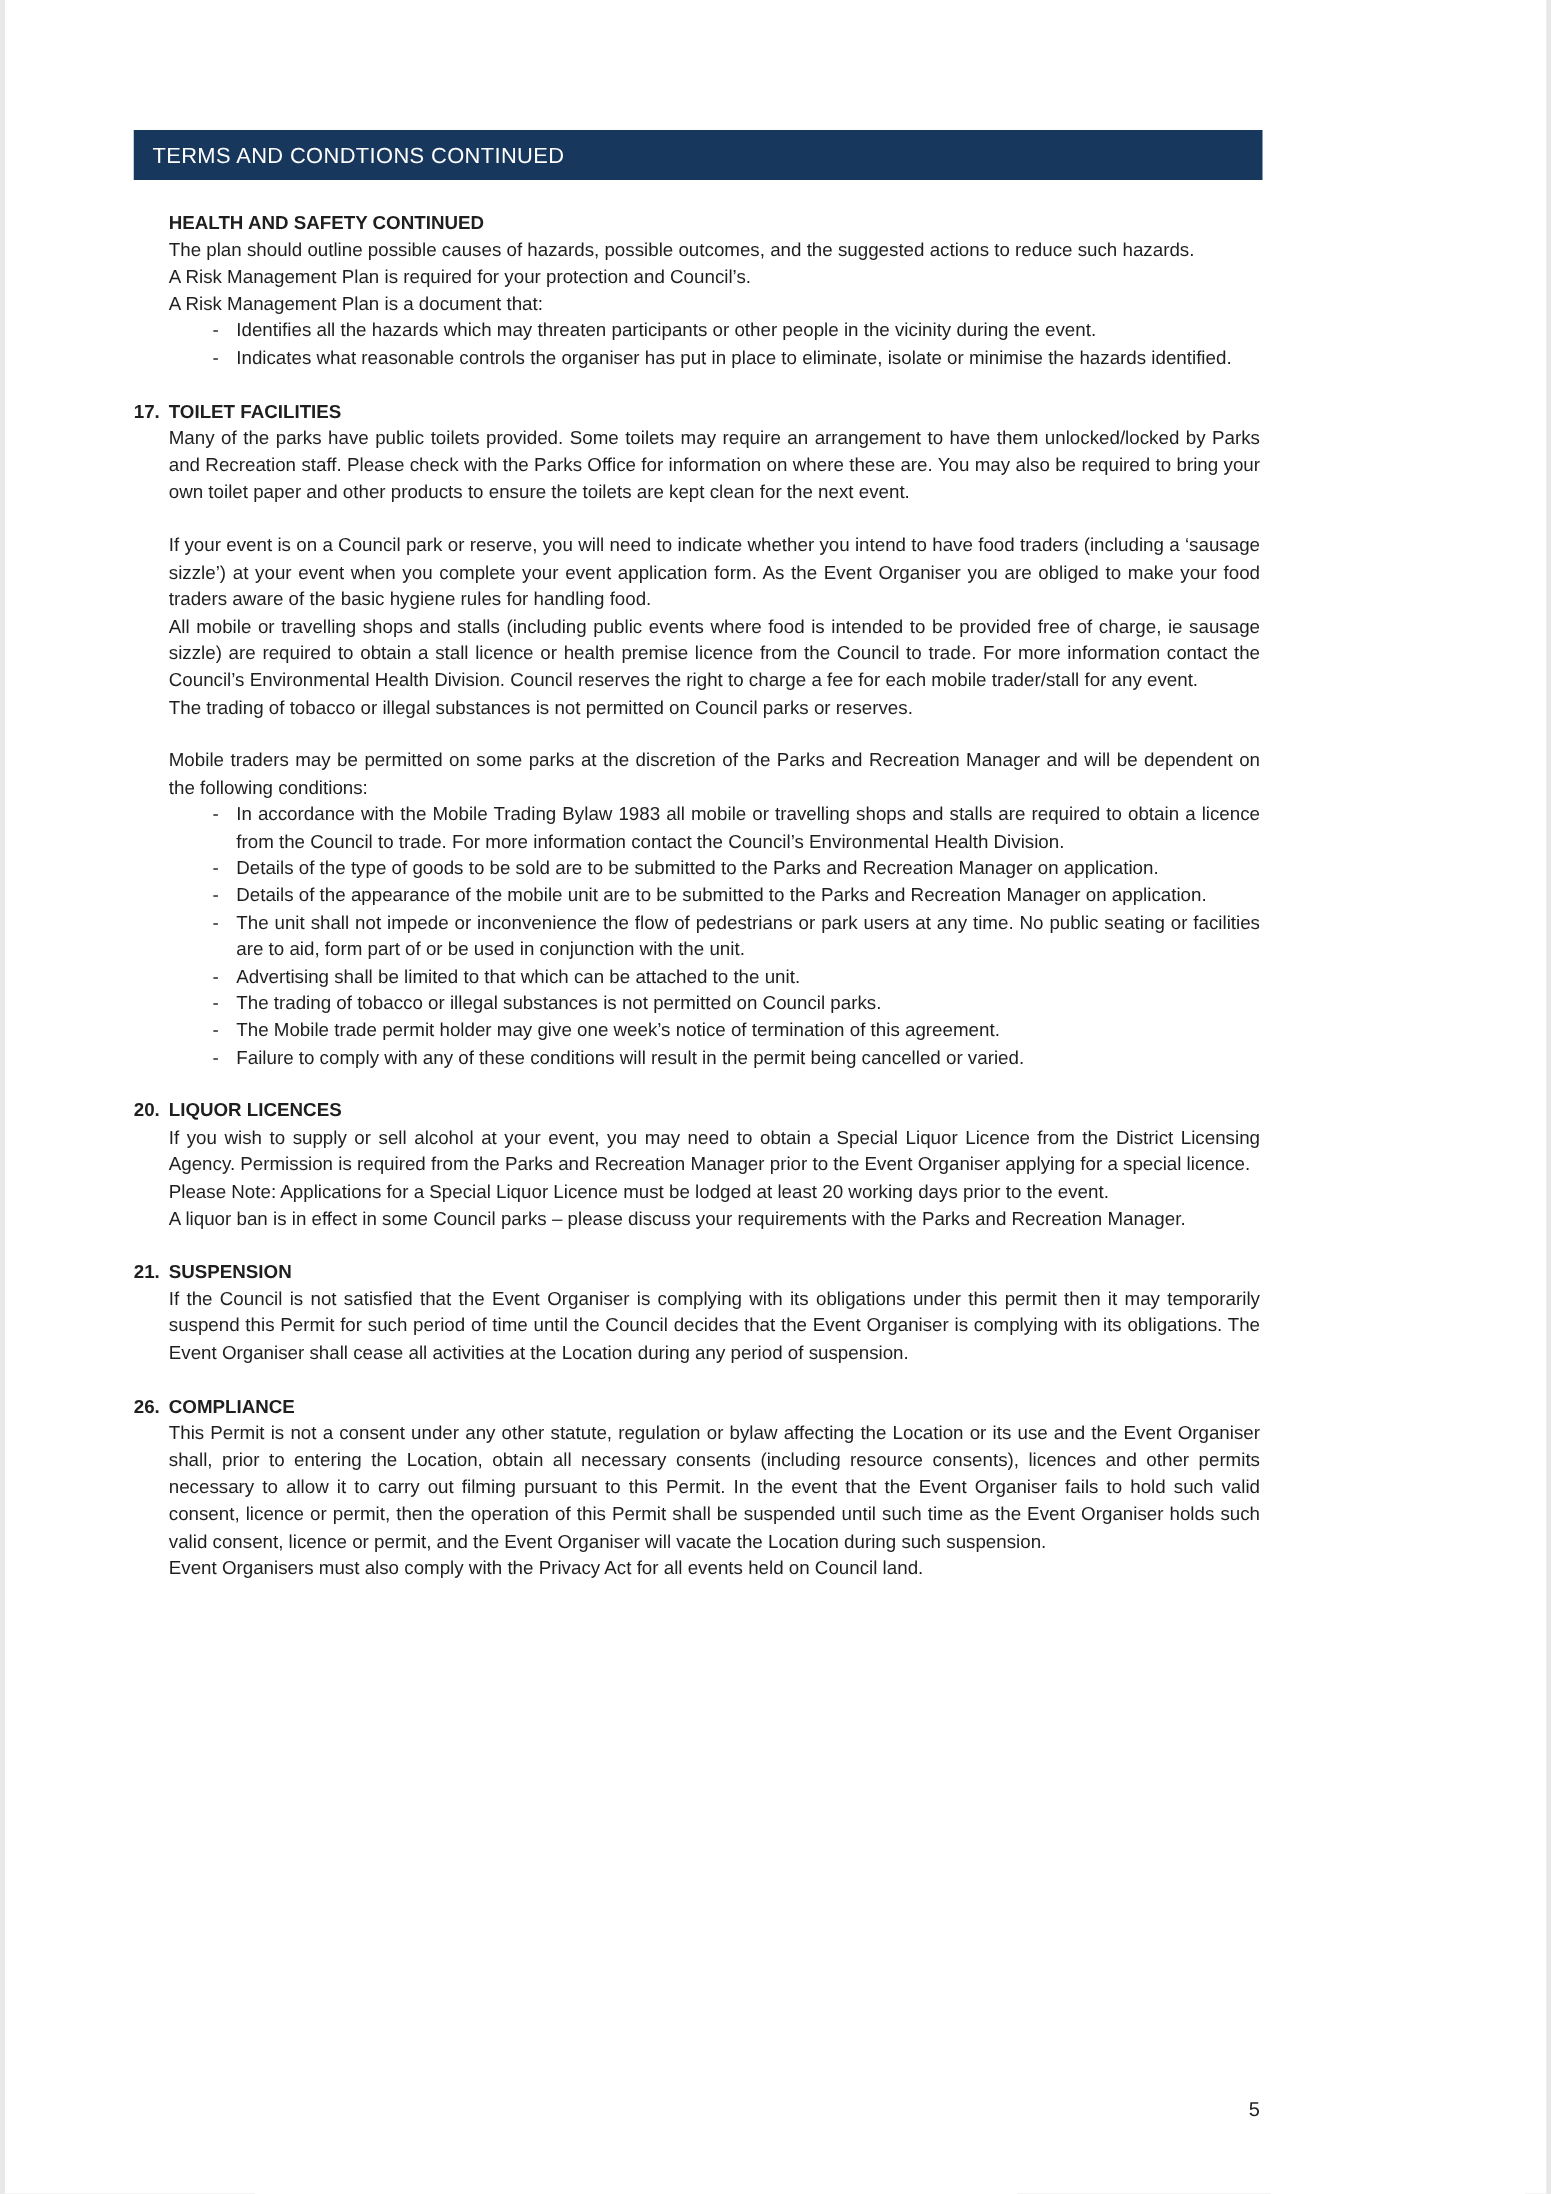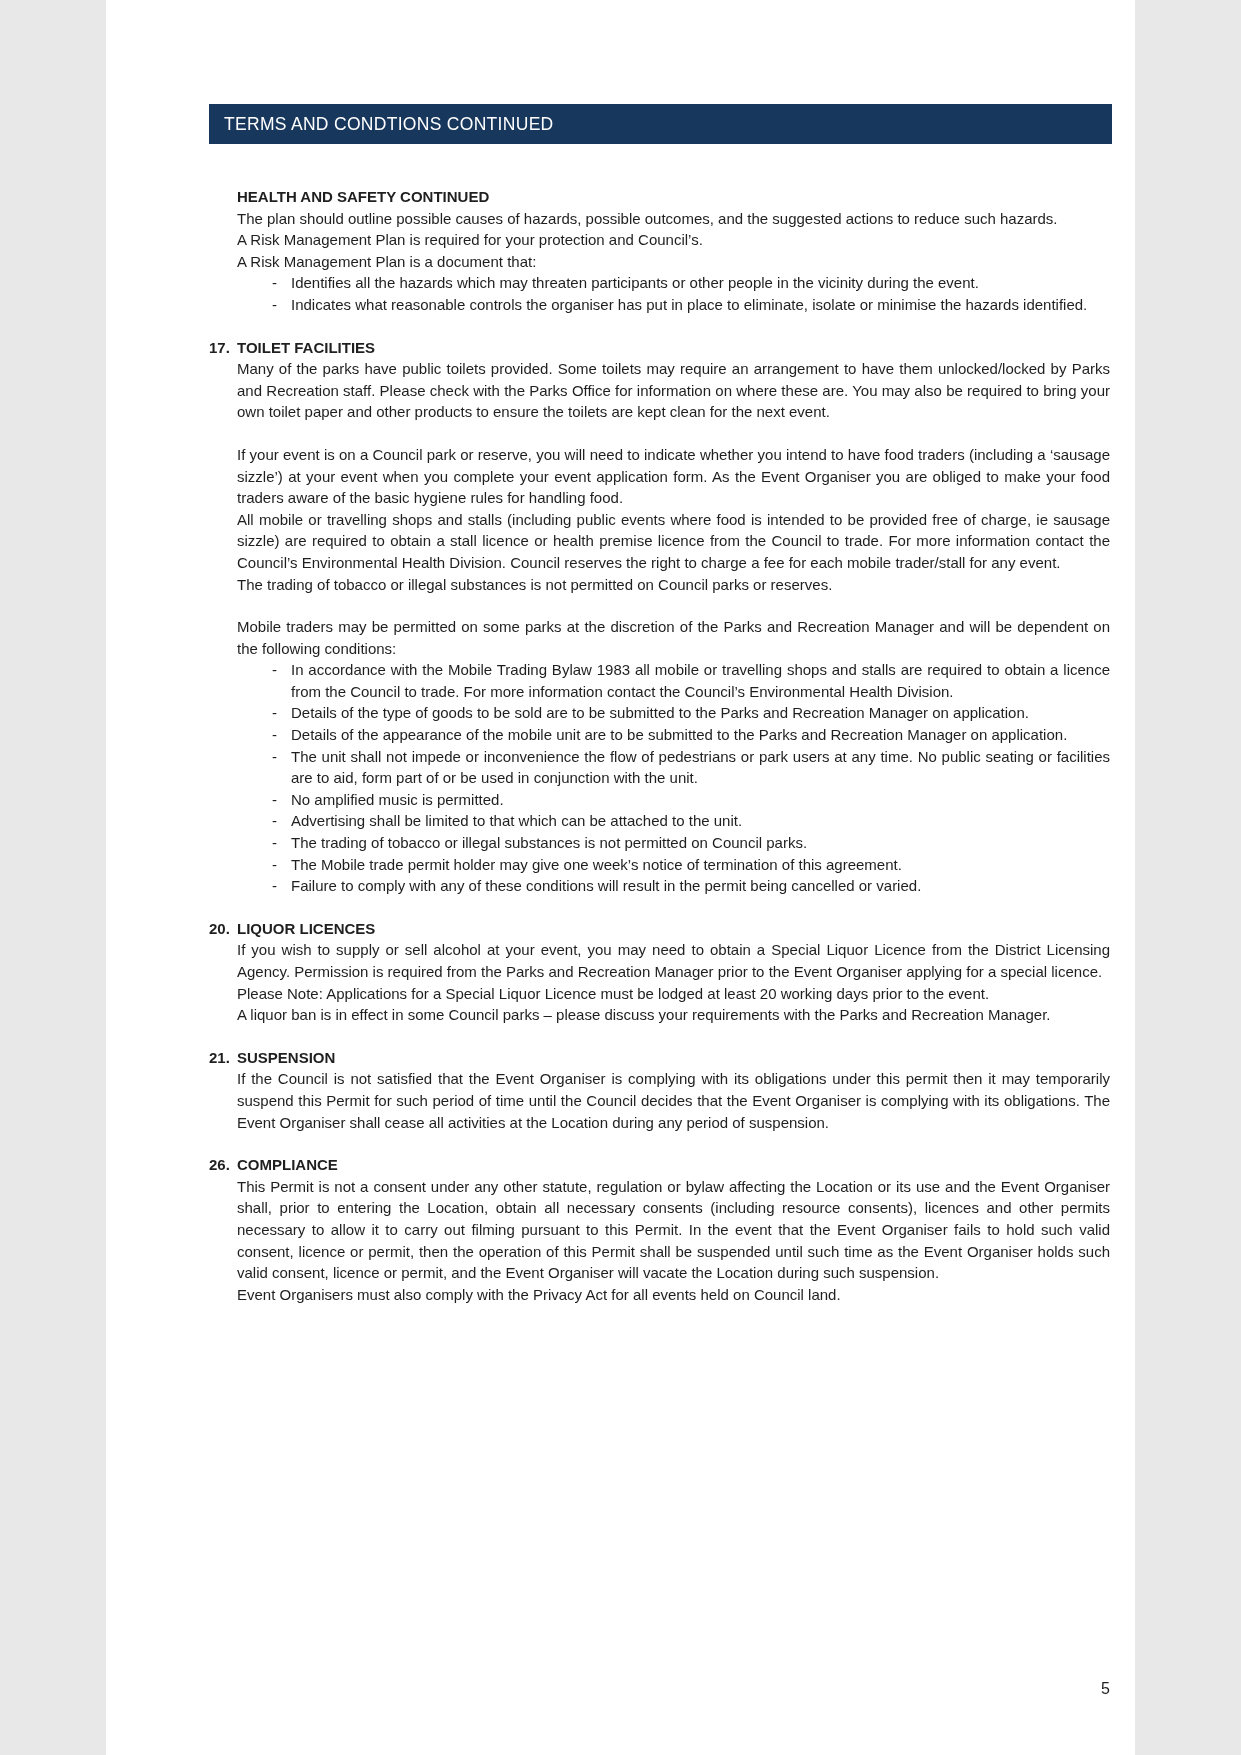--- a/index.html
+++ b/index.html
@@ -1,21 +1,21 @@
 <!DOCTYPE html>
 <html style="--navy: #17375d; --ink: #1f1f1f;"><head>
 <meta charset="utf-8">
 <style>
   :root { --navy: #17375d; --ink: #1f1f1f; }
   * { margin: 0; padding: 0; box-sizing: border-box; }
   html, body { background: #e8e8e8; }
   body { font-family: "Liberation Sans", "DejaVu Sans", sans-serif; }
   .page {
     position: relative;
-    width: 1029px;
+    width: 1233px;
     height: 1755px;
     background: #ffffff;
     margin: 0 auto;
     overflow: hidden;
     color: var(--ink);
   }
   .header-bar {
     position: absolute;
     left: 103px;
     top: 104px;
@@ -29,21 +29,20 @@
     font-size: 17.5px;
     letter-spacing: 0.3px;
   }
   .content {
     position: absolute;
     left: 103px;
     top: 168px;
     width: 901px;
     font-size: 15px;
     line-height: 21.6px;
-    margin-top: 18px;
   }
   .section { margin-top: 21px; }
   .section:first-child { margin-top: 0; }
   .section-heading {
     position: relative;
     padding-left: 28px;
     font-weight: bold;
   }
   .section-number {
     position: absolute;
@@ -113,21 +112,20 @@
         </div>
       </section>
       <section class="section">
         <div class="section-body">
           <p class="para">Mobile traders may be permitted on some parks at the discretion of the Parks and Recreation Manager and will be dependent on the following conditions:</p>
           <ul class="bullets">
             <li>In accordance with the Mobile Trading Bylaw 1983 all mobile or travelling shops and stalls are required to obtain a licence from the Council to trade. For more information contact the Council’s Environmental Health Division.</li>
             <li>Details of the type of goods to be sold are to be submitted to the Parks and Recreation Manager on application.</li>
             <li>Details of the appearance of the mobile unit are to be submitted to the Parks and Recreation Manager on application.</li>
             <li>The unit shall not impede or inconvenience the flow of pedestrians or park users at any time. No public seating or facilities are to aid, form part of or be used in conjunction with the unit.</li>
-            <li>No amplified music is permitted.</li>
             <li>Advertising shall be limited to that which can be attached to the unit.</li>
             <li>The trading of tobacco or illegal substances is not permitted on Council parks.</li>
             <li>The Mobile trade permit holder may give one week’s notice of termination of this agreement.</li>
             <li>Failure to comply with any of these conditions will result in the permit being cancelled or varied.</li>
           </ul>
         </div>
       </section>
       <section class="section">
         <div class="section-heading"><span class="section-number">20.</span><span>LIQUOR LICENCES</span></div>
         <div class="section-body">

